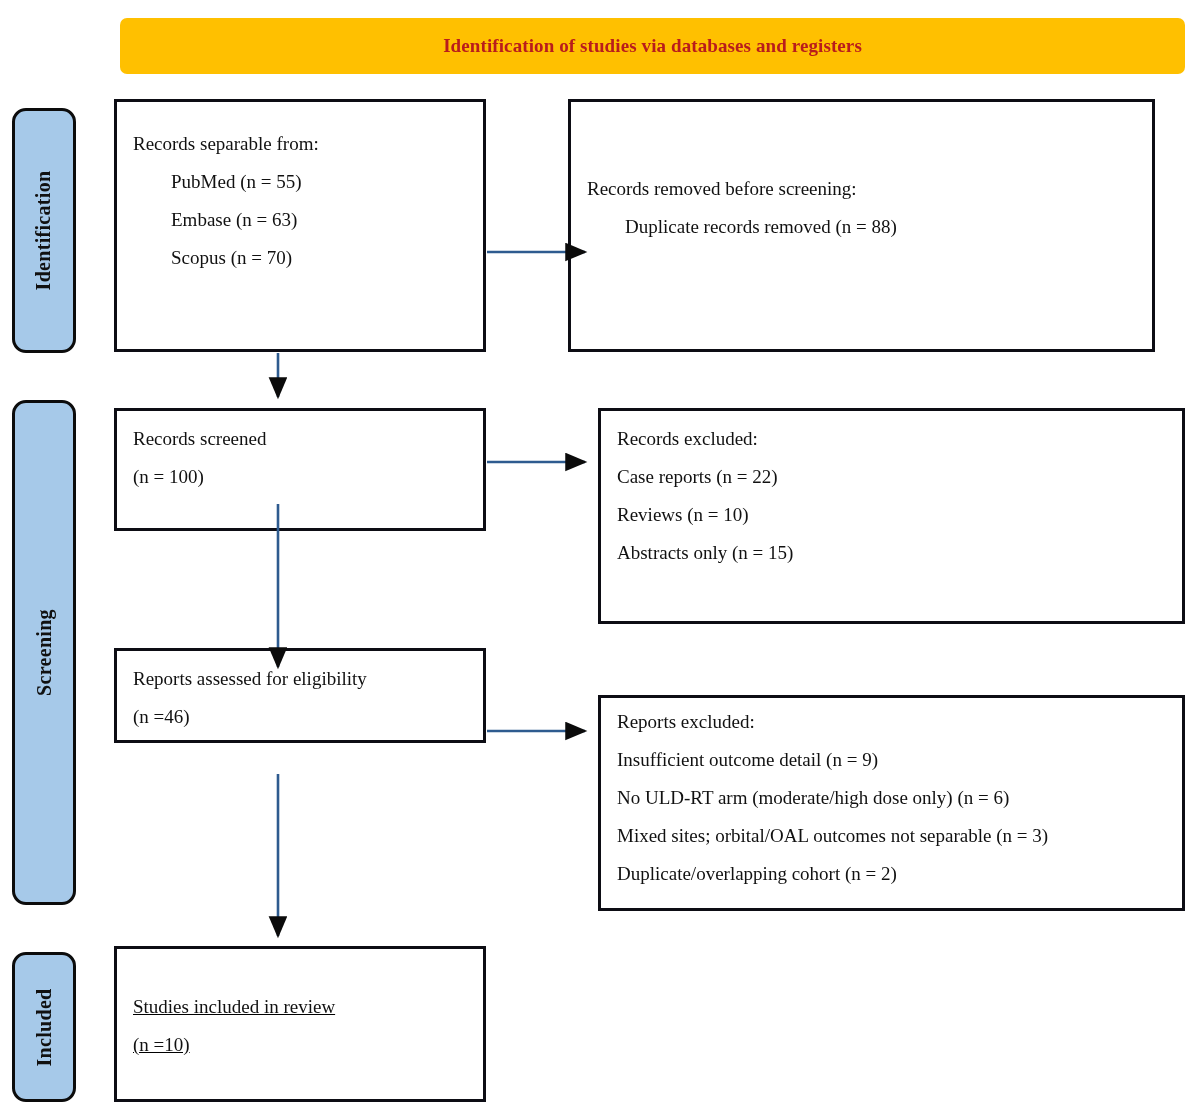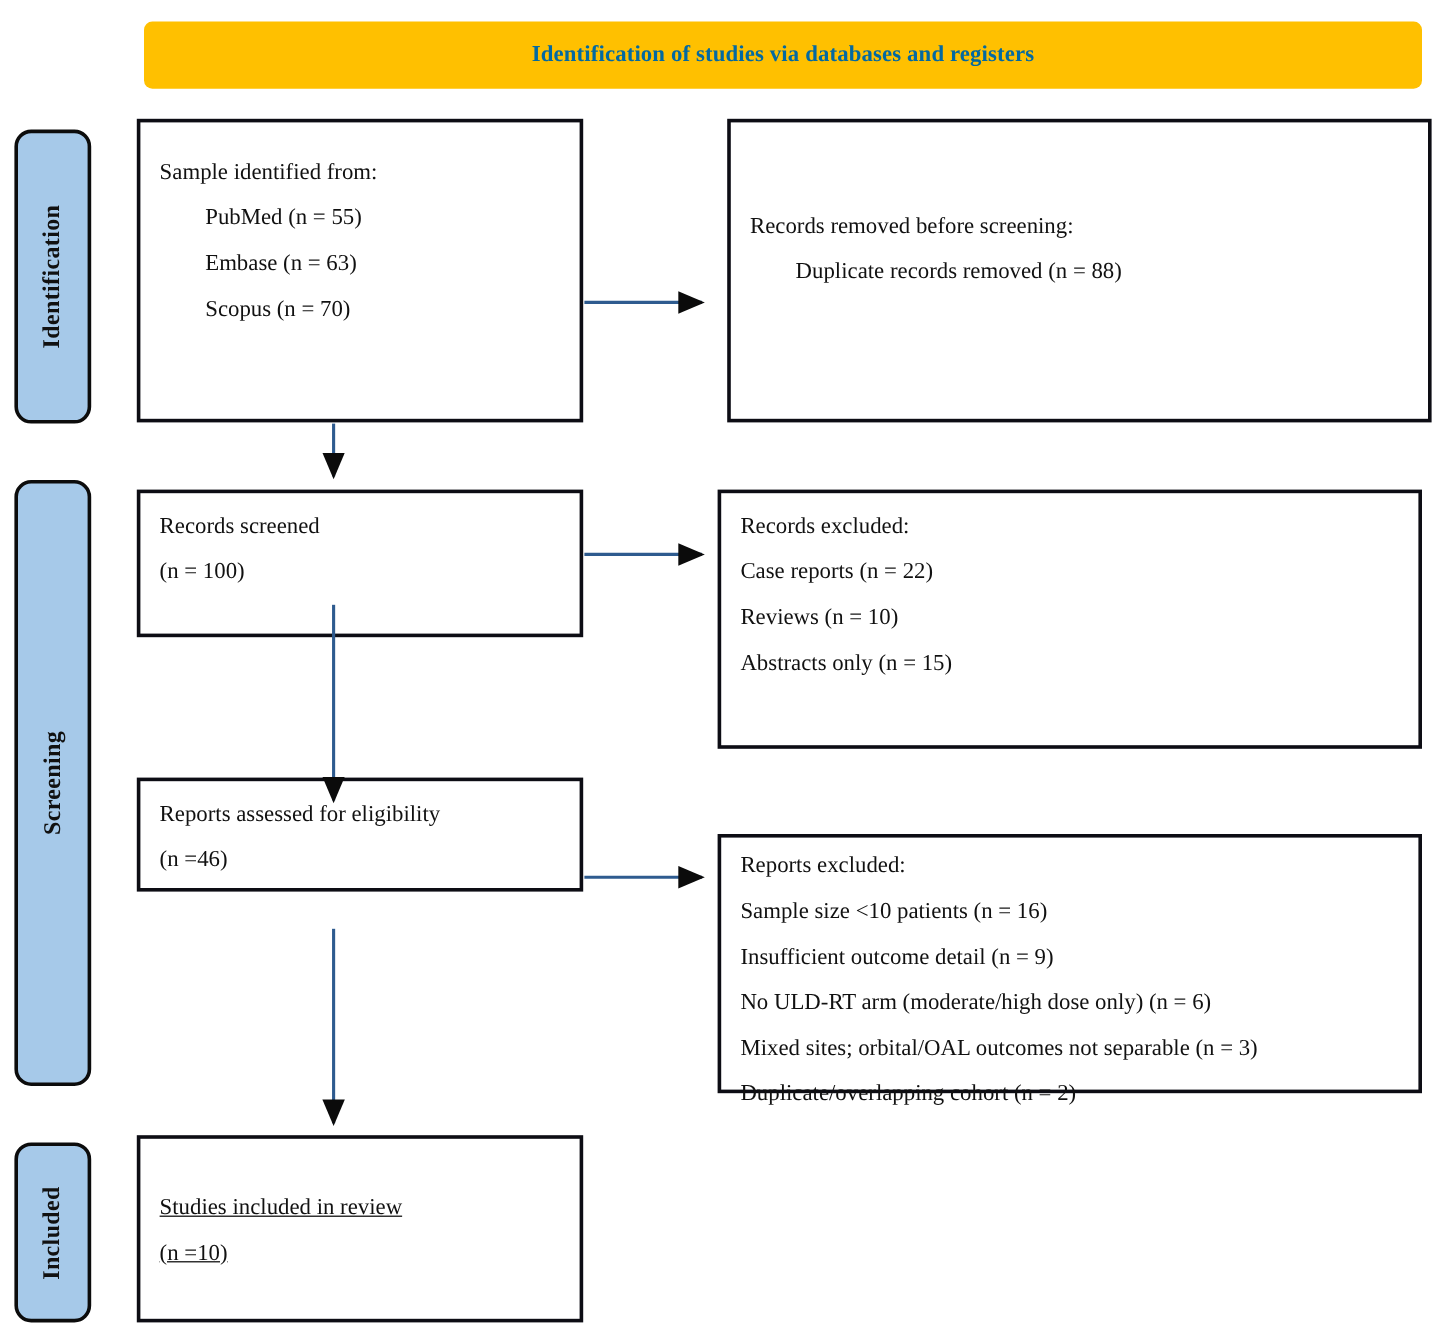--- a/index.html
+++ b/index.html
@@ -29,21 +29,21 @@
     border-radius: 7px;
     display: flex;
     align-items: center;
     justify-content: center;
     box-sizing: border-box;
   }
   .banner-text {
     font-family: "Liberation Serif", "DejaVu Serif", serif;
     font-weight: bold;
     font-size: 19px;
-    color: #0369a1;
+    color: #b91c1c;
     letter-spacing: 0.1px;
   }
   
   .stage-bar {
     position: absolute;
     background: #A6C9E9;
     border: 3px solid #0c0c0c;
     border-radius: 14px;
     box-sizing: border-box;
     display: flex;
@@ -109,27 +109,27 @@
 
   <div class="stage-bar" style="left:12px; top:400px; width:64px; height:505px;">
     <div class="stage-label">Screening</div>
   </div>
 
   <div class="stage-bar" style="left:12px; top:952px; width:64px; height:150px;">
     <div class="stage-label">Included</div>
   </div>
 
   <div class="box lines-spaced" style="left:114px; top:99px; width:372px; height:253px; padding-top:32px;">
-    <div class="line">Sample identified from:</div>
+    <div class="line">Records separable from:</div>
     <div class="line indent">PubMed (n = 55)</div>
     <div class="line indent">Embase (n = 63)</div>
     <div class="line indent">Scopus (n = 70)</div>
   </div>
 
-  <div class="box lines-spaced" style="left:606px; top:99px; width:587px; height:253px; padding-top:77px;">
+  <div class="box lines-spaced" style="left:568px; top:99px; width:587px; height:253px; padding-top:77px;">
     <div class="line">Records removed before screening:</div>
     <div class="line indent">Duplicate records removed    (n = 88)</div>
   </div>
 
   <div class="box lines-spaced" style="left:114px; top:408px; width:372px; height:123px; padding-top:18px;">
     <div class="line">Records screened</div>
     <div class="line">(n = 100)</div>
   </div>
 
   <div class="box lines-spaced" style="left:598px; top:408px; width:587px; height:216px; padding-top:18px;">
@@ -139,21 +139,20 @@
     <div class="line">Abstracts only (n = 15)</div>
   </div>
 
   <div class="box lines-spaced" style="left:114px; top:648px; width:372px; height:95px; padding-top:18px;">
     <div class="line">Reports assessed for eligibility</div>
     <div class="line">(n =46)</div>
   </div>
 
   <div class="box lines-spaced" style="left:598px; top:695px; width:587px; height:216px; padding-top:14px;">
     <div class="line">Reports excluded:</div>
-    <div class="line">Sample size &lt;10 patients (n = 16)</div>
     <div class="line">Insufficient outcome detail (n = 9)</div>
     <div class="line">No ULD-RT arm (moderate/high dose only) (n = 6)</div>
     <div class="line">Mixed sites; orbital/OAL outcomes not separable (n = 3)</div>
     <div class="line">Duplicate/overlapping cohort (n = 2)</div>
   </div>
 
   <div class="box lines-spaced" style="left:114px; top:946px; width:372px; height:156px; padding-top:48px;text-decoration:underline;">
     <div class="line">Studies included in review</div>
     <div class="line">(n =10)</div>
   </div>

